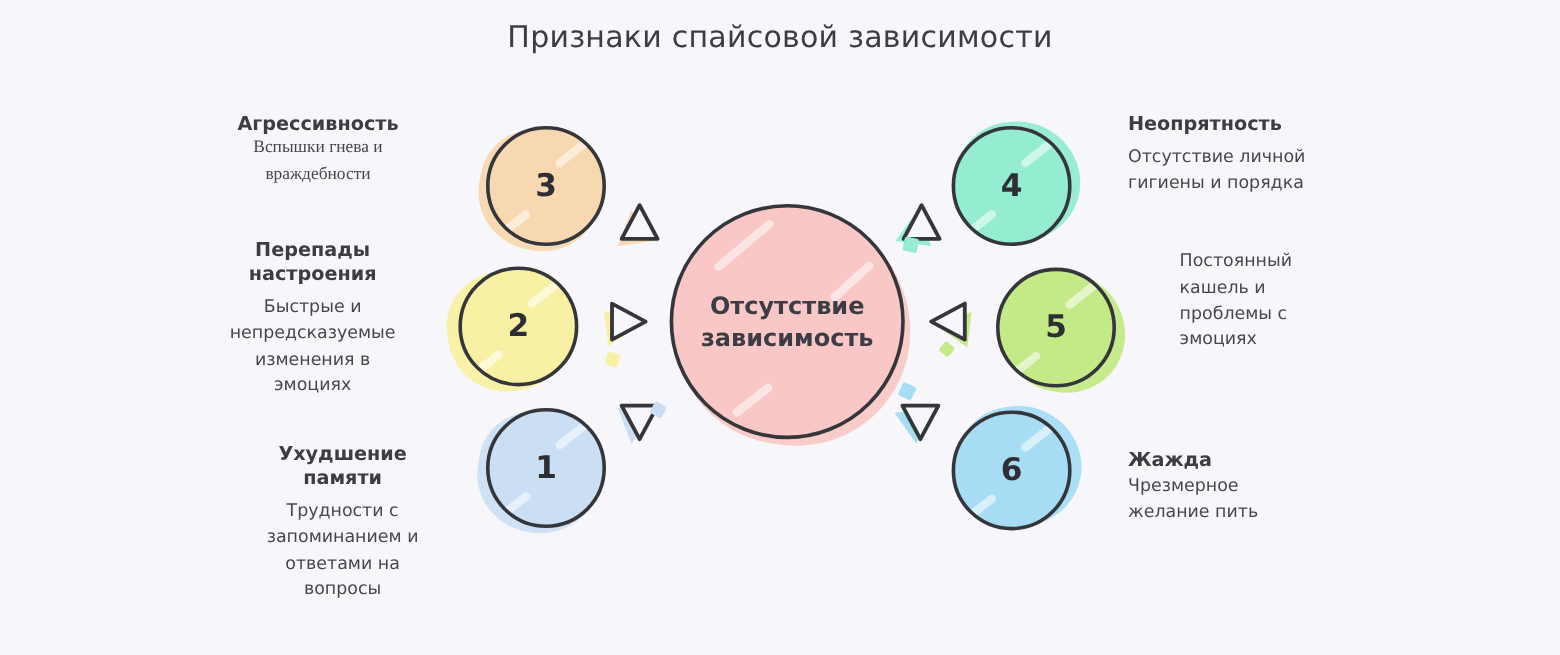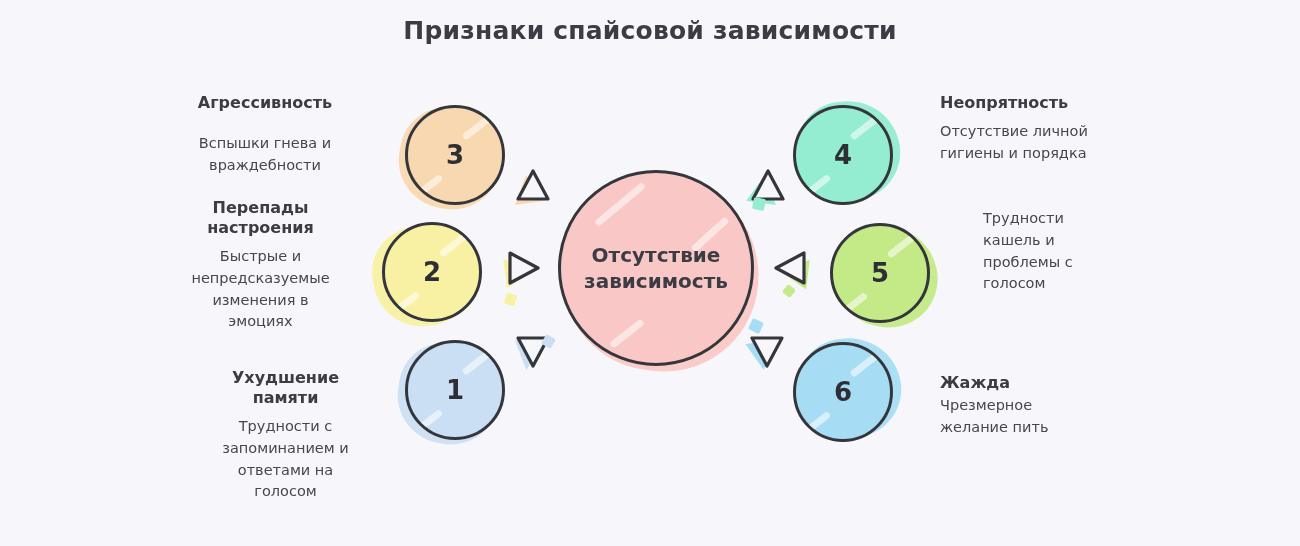--- a/index.html
+++ b/index.html
@@ -1,20 +1,20 @@
 <!DOCTYPE html>
 <html><head>
 <meta charset="utf-8">
 <style>
   * { margin:0; padding:0; box-sizing:border-box; }
   html,body { background:#f7f7fb; }
   body { font-family:"DejaVu Sans","Liberation Sans",sans-serif; }
   .canvas { position:relative; width:1300px; height:546px; overflow:hidden; }
   .title { position:absolute; top:16px; left:0; width:100%; text-align:center;
-           font-size:25px; font-weight:bold; color:#3c3d44; letter-spacing:.2px; }
+           font-size:25px; font-weight:normal; color:#3c3d44; letter-spacing:.2px; }
   .circle { position:absolute; border:3px solid #35363b; border-radius:50%;
             display:flex; align-items:center; justify-content:center; overflow:hidden; }
   .blob { position:absolute; border-radius:46% 54% 50% 50%; opacity:.95; }
   .num { font-size:26px; font-weight:bold; color:#2e2f34; }
   .center-label { font-weight:bold; font-size:20px; color:#3c3d44; text-align:center;
                   width:150px; line-height:1.3; position:relative; }
   .sk { position:absolute; background:#ffffff; opacity:.55; border-radius:4px; height:7px; }
   .tb { position:absolute; color:#3c3d44; }
   .tb.center { text-align:center; }
   .tb h2 { font-size:16px; line-height:1.25; font-weight:bold; }
@@ -110,40 +110,40 @@
   </svg>
 
   <span class="speck" style="left: 505px; top: 294px; width: 11px; height: 11px; transform: rotate(18deg); background-color: rgb(248, 241, 164);"></span>
   <span class="speck" style="left: 543px; top: 336px; width: 11px; height: 11px; transform: rotate(30deg); background-color: rgb(203, 223, 244);"></span>
   <span class="speck" style="left: 753px; top: 198px; width: 12px; height: 12px; transform: rotate(12deg); background-color: rgb(148, 236, 209);"></span>
   <span class="speck" style="left: 784px; top: 286px; width: 10px; height: 10px; transform: rotate(40deg); background-color: rgb(196, 233, 135);"></span>
   <span class="speck" style="left: 750px; top: 320px; width: 12px; height: 12px; transform: rotate(25deg); background-color: rgb(166, 221, 244);"></span>
 
   <div class="tb center" style="left:150px;top:93px;width:230px;">
     <h2>Агрессивность</h2>
-    <p style="width:150px;margin:20px auto 0;">Вспышки гнева и враждебности</p>
+    <p style="width:150px;margin:0 auto 0;font-family:Liberation Serif, serif;">Вспышки гнева и враждебности</p>
   </div>
 
   <div class="tb center" style="left:168px;top:198px;width:185px;">
     <h2>Перепады настроения</h2>
     <p style="width:140px;margin:8px auto 0;">Быстрые и непредсказуемые изменения в эмоциях</p>
   </div>
 
   <div class="tb center" style="left:208px;top:368px;width:155px;">
     <h2>Ухудшение памяти</h2>
-    <p style="width:135px;margin:8px auto 0;">Трудности с запоминанием и ответами на голосом</p>
+    <p style="width:135px;margin:8px auto 0;">Трудности с запоминанием и ответами на вопросы</p>
   </div>
 
   <div class="tb" style="left:940px;top:93px;width:200px;">
     <h2>Неопрятность</h2>
     <p style="width:150px;margin-top:8px;">Отсутствие личной гигиены и порядка</p>
   </div>
 
   <div class="tb" style="left:983px;top:200px;width:130px;">
-    <p style="width:108px;margin-top:8px;">Трудности кашель и проблемы с голосом</p>
+    <p style="width:108px;margin-top:8px;">Постоянный кашель и проблемы с эмоциях</p>
   </div>
 
   <div class="tb" style="left:940px;top:373px;width:160px;">
     <h2>Жажда</h2>
     <p style="width:112px;margin-top:2px;">Чрезмерное желание пить</p>
   </div>
 
 </div>
 
 </body></html>

